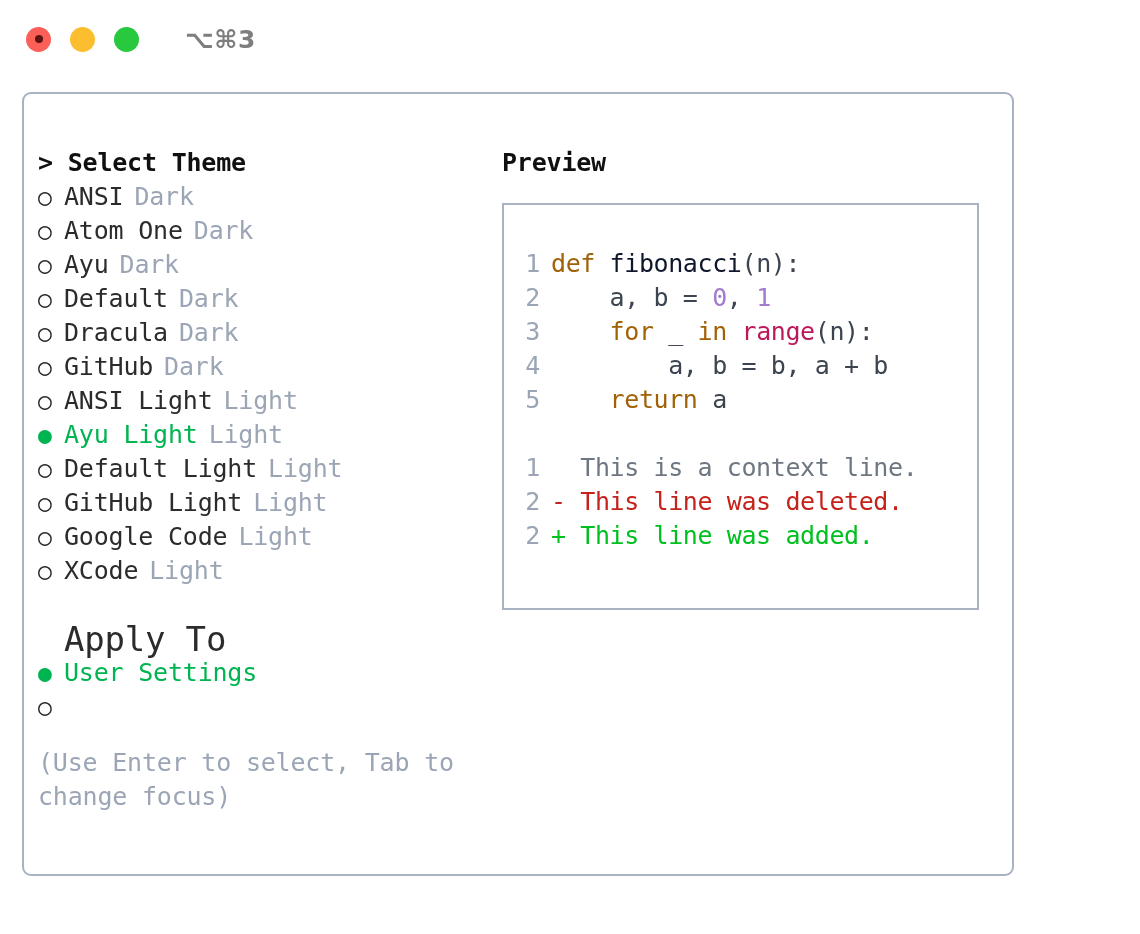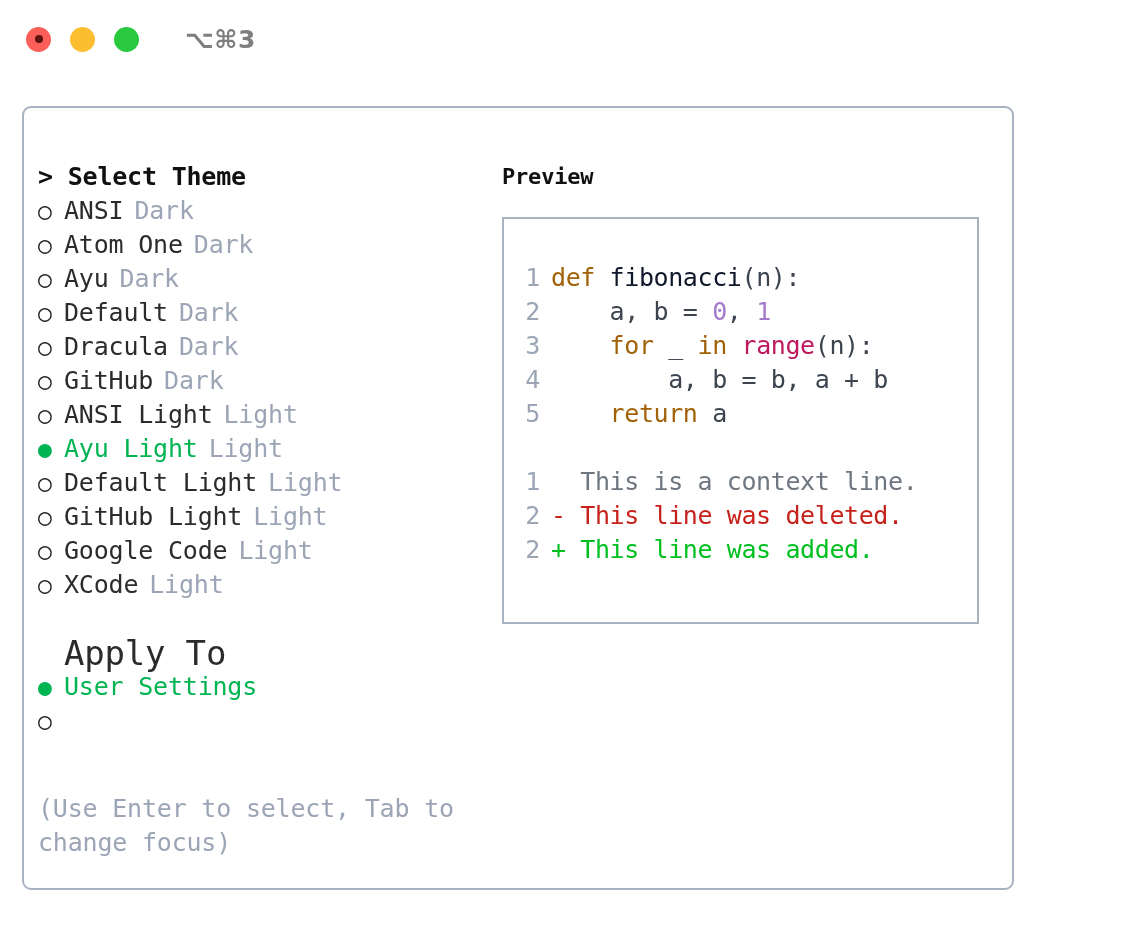--- a/index.html
+++ b/index.html
@@ -65,21 +65,21 @@
     font-weight: 700;
     color: #7E7E7E;
     letter-spacing: 0.5px;
     font-family: "DejaVu Sans", "Liberation Sans", sans-serif;
   }
 
   
   .card {
     position: absolute;
     left: 22px;
-    top: 106px;
+    top: 92px;
     width: 992px;
     height: 784px;
     border: 2px solid #A8B2C1;
     border-radius: 9px;
     box-sizing: border-box;
     background: #ffffff;
     padding-left: 24px;
   }
 
   .columns {
@@ -133,37 +133,37 @@
   .subsection-head {
     font-size: 34px;
     color: #2B2B2B;
     line-height: 34px;
     white-space: pre;
     padding-left: 26px;
     letter-spacing: -0.2px;
   }
 
   .hint {
-    margin-top: 54px;
+    margin-top: 22px;
     font-size: 25px;
     line-height: 34px;
     color: #9BA5B5;
     width: 420px;
     letter-spacing: -0.2px;
   }
 
   
   .right-pane {
     position: absolute;
     left: 478px;
     top: 52px;
     width: 500px;
   }
   .preview-head {
-    font-size: 22px;
+    font-size: 25px;
     font-weight: 700;
     color: #101010;
     line-height: 34px;
     letter-spacing: -0.2px;
   }
 
   .code-box {
     margin-top: 23px;
     width: 477px;
     height: 407px;

